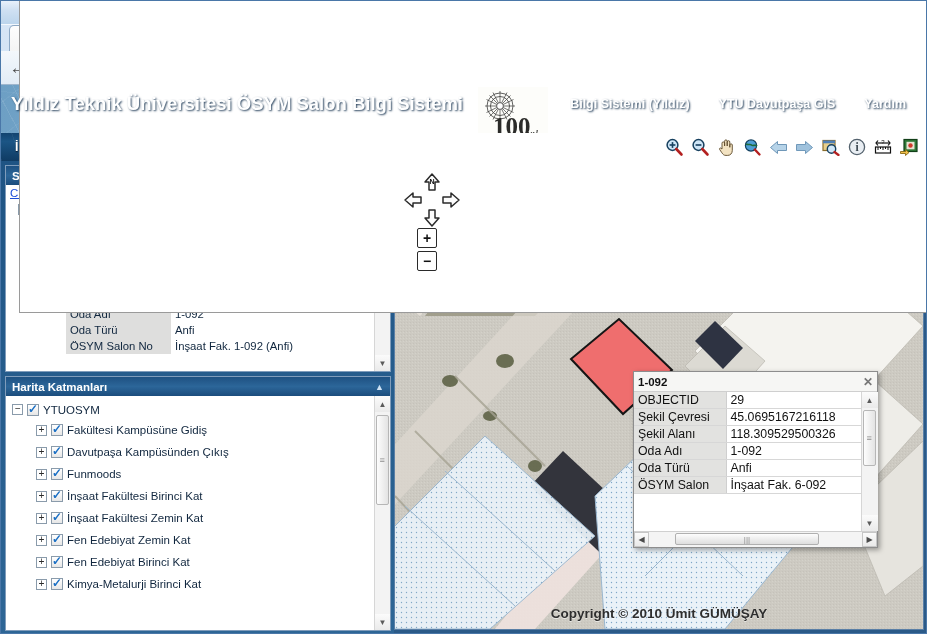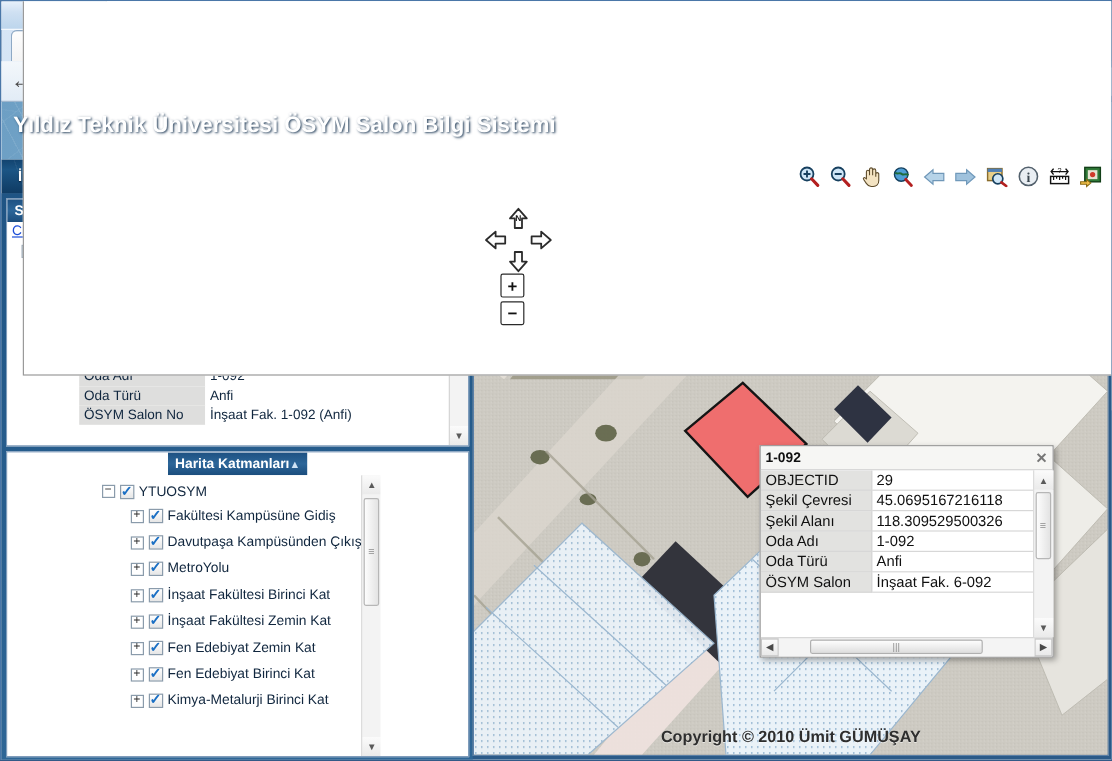--- a/index.html
+++ b/index.html
@@ -117,21 +117,21 @@
   .tool { width:23px; height:22px; display:flex; align-items:center; justify-content:center; border-radius:2px; }
   .tool.active { background: rgba(255,255,255,.78); }
   .tool svg { display:block; }
 
   
   .body { display:flex; height: 473px; background:#2b5a88; }
   .sidebar { width: 393px; flex:none; background: linear-gradient(180deg,#1f5484,#2e6696); padding:4px 3px 3px 4px;
              display:flex; flex-direction:column; gap:4px; }
   .panel { background:#fff; border:1px solid #7f9cbb; display:flex; flex-direction:column; overflow:hidden; }
   .panel.results { height: 207px; }
-  .panel.layers { flex:1;align-items:center; }
+  .panel.layers { flex:1; }
   .panel-hd {
     height: 19px; flex:none; display:flex; align-items:center; padding: 0 6px;
     background: linear-gradient(180deg,#1e5182 0%, #2c6699 50%, #1b4d7d 100%);
     color:#fff; font-size:11.5px; font-weight:bold; position:relative;
   }
   .panel-hd .collapse { margin-left:auto; font-size:9px; color:#cfe3f5; }
   .panel-body { flex:1; position:relative; overflow:hidden; background:#fff; display:flex; }
   .panel-scroll { flex:1; overflow:hidden; position:relative; }
 
   .clearall { color:#1d4ed8; font-size:11.5px; text-decoration:underline; padding:2px 0 1px 4px; display:block; cursor:pointer;}
@@ -259,20 +259,48 @@
       <span class="favicon page"></span>
 
     </div>
 
   </div>
 
   <div class="page">
 
     <div class="apphead">
       <div class="apptitle">Yıldız Teknik Üniversitesi ÖSYM Salon Bilgi Sistemi</div>
+      <div class="logo">
+        <svg width="66" height="52" viewBox="0 0 66 52">
+          <g fill="none" stroke="#3a3a38" stroke-width="0.8">
+            <circle cx="20" cy="17" r="13"></circle>
+            <circle cx="20" cy="17" r="9.5"></circle>
+          </g>
+          <g stroke="#3a3a38" stroke-width="0.7">
+            <line x1="20" y1="2" x2="20" y2="32"></line>
+              <line x1="5" y1="17" x2="35" y2="17"></line>
+            <line x1="9.5" y1="6.5" x2="30.5" y2="27.5"></line>
+              <line x1="30.5" y1="6.5" x2="9.5" y2="27.5"></line>
+            <line x1="13" y1="3.5" x2="27" y2="30.5"></line>
+              <line x1="27" y1="3.5" x2="13" y2="30.5"></line>
+            <line x1="6.5" y1="10.5" x2="33.5" y2="23.5"></line>
+              <line x1="33.5" y1="10.5" x2="6.5" y2="23.5"></line>
+          </g>
+          <circle cx="20" cy="17" r="3.4" fill="#fff" stroke="#3a3a38" stroke-width="0.8"></circle>
+          <text x="13" y="46" font-family="Liberation Serif, serif" font-size="25" font-weight="bold" fill="#2b2b29">100</text>
+          <text x="47" y="48" font-family="Liberation Serif, serif" font-size="11" font-style="italic" fill="#2b2b29">yıl</text>
+        </svg>
+      </div>
+      <div class="appnav">
+        <a>Bilgi Sistemi (Yıldız)</a>
+        <span class="sep"></span>
+        <a>YTU Davutpaşa GIS</a>
+        <span class="sep"></span>
+        <a>Yardım</a>
+      </div>
     </div>
 
     <div class="subnav">
       <span class="lnk">İnşaat Fak. Zemin Katı ÖSYM Salon Sorgu</span>
       <span class="vsep"></span>
       <span class="lnk">İnşaat Fak. 1.Kat ÖSYM Salon Sorgu</span>
       <span class="vsep"></span>
 
       <div class="tools">
         <div class="tool">
@@ -439,21 +467,21 @@
                   <span>Fakültesi Kampüsüne Gidiş</span>
                 </div>
                 <div class="tnode lv2" style="height:22px">
                   <span class="expander">+</span>
                   <span class="cb on"></span>
                   <span>Davutpaşa Kampüsünden Çıkış</span>
                 </div>
                 <div class="tnode lv2" style="height:22px">
                   <span class="expander">+</span>
                   <span class="cb on"></span>
-                  <span>MetroYolu</span>
+                  <span>Funmoods</span>
                 </div>
                 <div class="tnode lv2" style="height:22px">
                   <span class="expander">+</span>
                   <span class="cb on"></span>
                   <span>İnşaat Fakültesi Birinci Kat</span>
                 </div>
                 <div class="tnode lv2" style="height:22px">
                   <span class="expander">+</span>
                   <span class="cb on"></span>
                   <span>İnşaat Fakültesi Zemin Kat</span>

